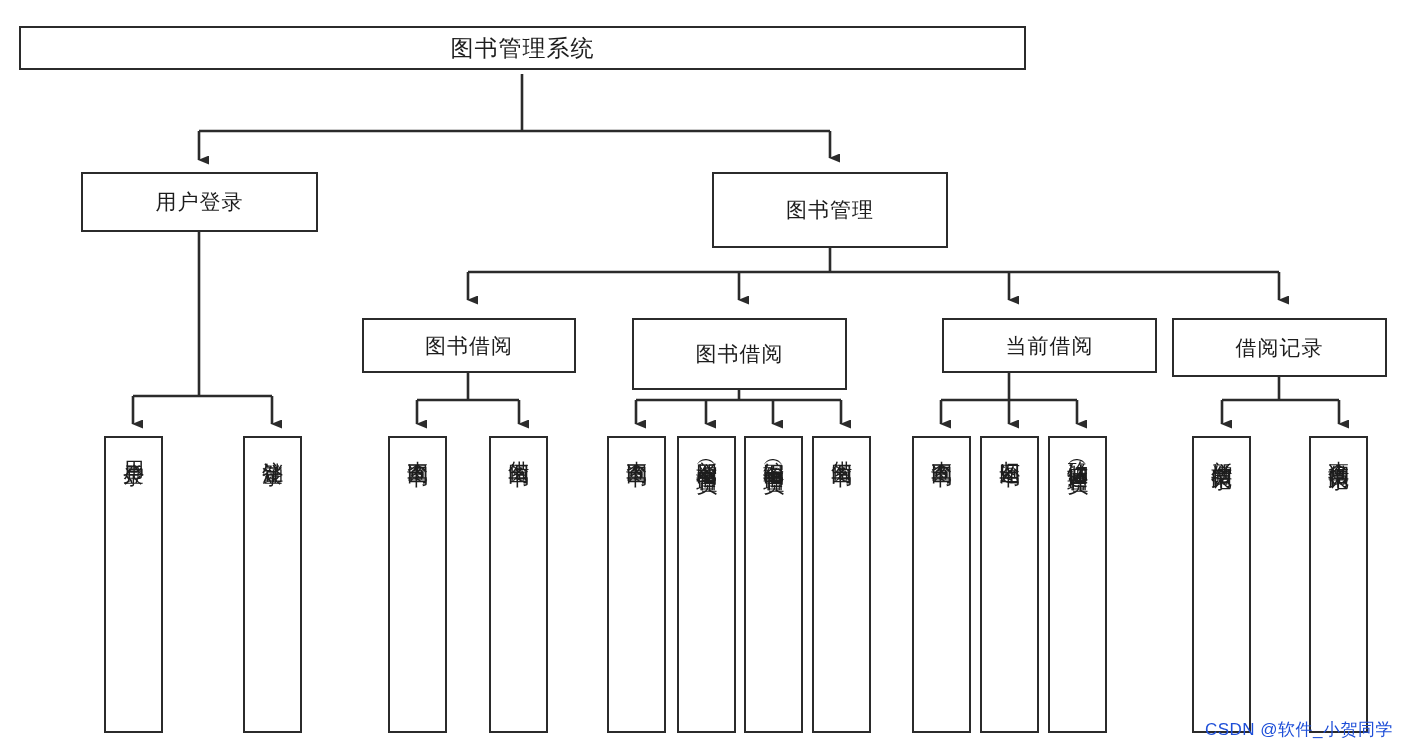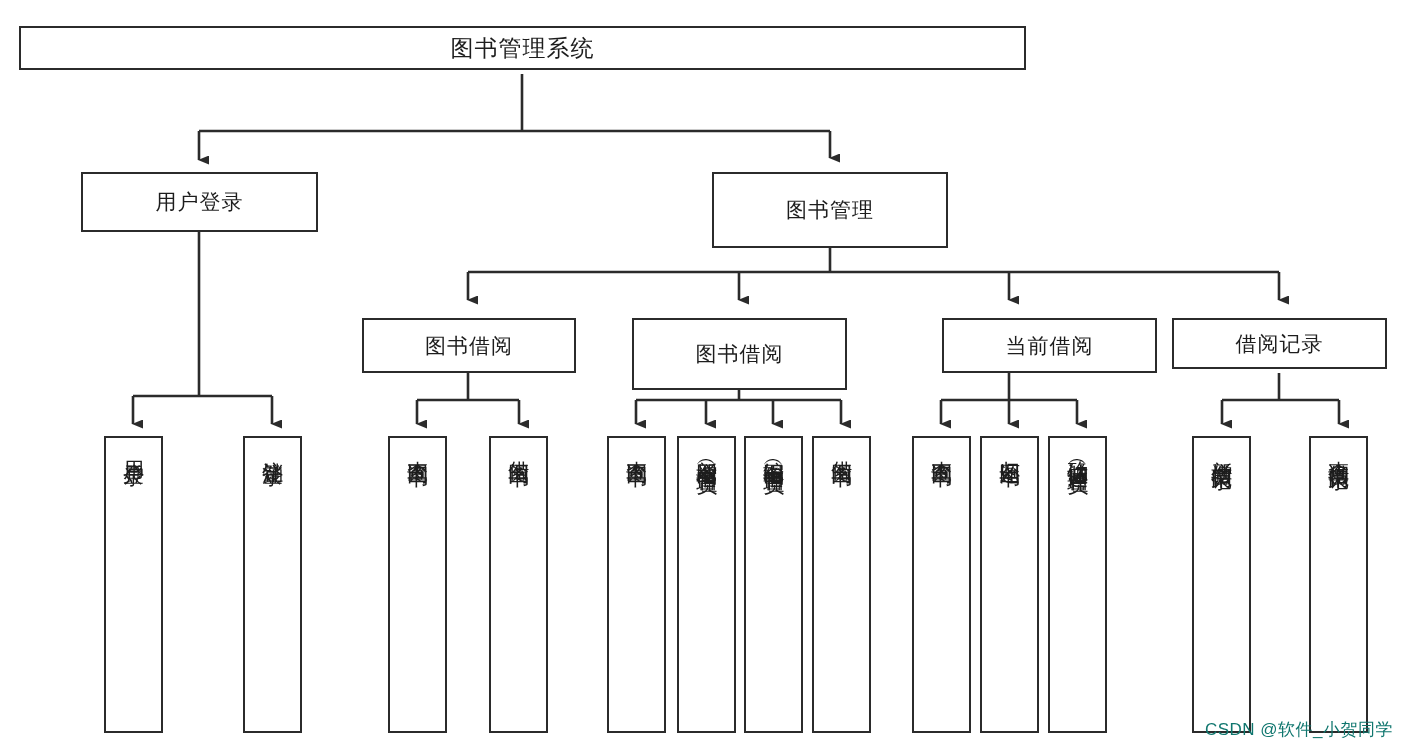--- a/index.html
+++ b/index.html
@@ -61,21 +61,21 @@
     line-height: 1.06;
     letter-spacing: 2px;
     white-space: pre;
     display: block;
   }
   .watermark {
     position: absolute;
     right: 12px;
     bottom: 6px;
     font-size: 17px;
-    color: #0f766e;
+    color: #1d4ed8;
     letter-spacing: 0.5px;
     white-space: nowrap;
     user-select: none;
   }
 </style>
 </head>
 <body>
 
 <div id="canvas">
 
@@ -146,21 +146,21 @@
   </div>
 
   <div class="node lvl3" style="left:632px; top:318px; width:215px; height:72px;">
     <span>图书借阅</span>
   </div>
 
   <div class="node lvl3" style="left:902px; top:318px; width:215px; height:55px;margin-left:40px;">
     <span>当前借阅</span>
   </div>
 
-  <div class="node lvl3" style="left:1172px; top:318px; width:215px; height:51px;font-family:Liberation Mono, monospace;">
+  <div class="node lvl3" style="left:1172px; top:318px; width:215px; height:59px;font-family:Liberation Mono, monospace;">
     <span>借阅记录</span>
   </div>
 
   <div class="node leaf" style="left:104px; top:436px; width:59px; height:297px;">
     <span class="vtext">用户登录</span>
   </div>
 
   <div class="node leaf" style="left:243px; top:436px; width:59px; height:297px;">
     <span class="vtext">注销登录</span>
   </div>

